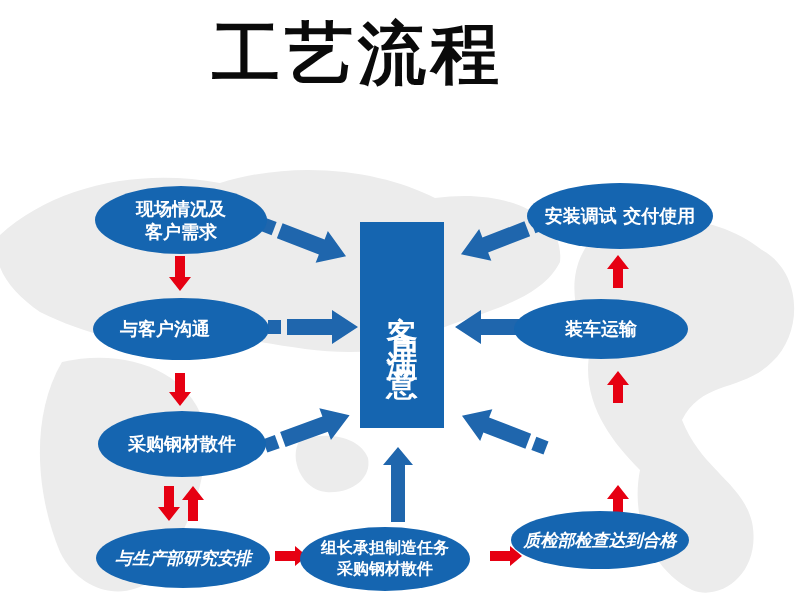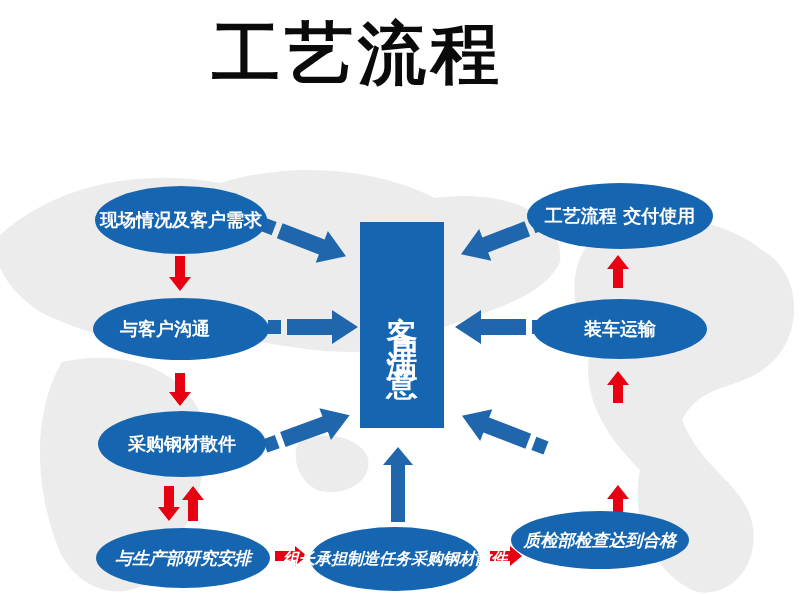--- a/index.html
+++ b/index.html
@@ -13,34 +13,34 @@
   .red-fill{fill:var(--arrow-red,#e60012);}
   .title{
     position:absolute;left:0;top:10px;width:716px;margin:0;
     text-align:center;font-size:68px;font-weight:900;letter-spacing:5px;
     color:var(--title-color,#0a0a0a);line-height:1.3;
   }
   .node{
     position:absolute;border-radius:50%;
     background:var(--node-blue,#1565b0);
     color:var(--node-text,#fff);
-    display:flex;flex-direction:row;align-items:center;justify-content:center;
+    display:flex;flex-direction:column;align-items:center;justify-content:center;
     font-weight:bold;text-align:center;line-height:1.3;white-space:nowrap;
   }
   .node span{display:block;}
   .fs18{font-size:18px;} .fs17{font-size:17px;font-style:italic;} .fs16{font-size:16px;}
   .shift-l{transform:translateX(-16px);}
   .shift-r{transform:translateX(22px);}
   .n-left1{left:95px;top:186px;width:172px;height:68px;}
   .n-left2{left:93px;top:298px;width:176px;height:62px;}
   .n-left3{left:98px;top:411px;width:168px;height:66px;text-align:right;}
   .n-left4{left:96px;top:528px;width:174px;height:60px;}
-  .n-bottom{left:310px;top:527px;width:170px;height:64px;font-style:italic;}
+  .n-bottom{left:300px;top:527px;width:170px;height:64px;}
   .n-right1{left:527px;top:183px;width:186px;height:66px;}
-  .n-right2{left:533px;top:299px;width:174px;height:60px;}
+  .n-right2{left:514px;top:299px;width:174px;height:60px;}
   .n-right3{left:533px;top:414px;width:174px;height:62px;}
   .n-right4{left:511px;top:511px;width:178px;height:58px;}
   .center-box{
     position:absolute;left:360px;top:222px;width:84px;height:206px;
     background:var(--node-blue,#1565b0);color:var(--node-text,#fff);
     display:flex;align-items:center;justify-content:center;
   }
   .center-box span{
     writing-mode:vertical-lr;text-orientation:upright;
     font-size:31px;font-weight:bold;letter-spacing:17px;line-height:1;
@@ -114,21 +114,21 @@
   <div class="node n-left4 fs17">
     <span>与生产部研究安排</span>
   </div>
 
   <div class="node n-bottom fs16">
     <span>组长承担制造任务</span>
     <span>采购钢材散件</span>
   </div>
 
   <div class="node n-right1 fs18">
-    <span>工艺流程 交付使用</span>
+    <span>安装调试 交付使用</span>
   </div>
   <div class="node n-right2 fs18">
     <span>装车运输</span>
   </div>
   <div class="node n-right4 fs17">
     <span>质检部检查达到合格</span>
   </div>
 
   <div class="center-box">
     <span>客户满意</span>

